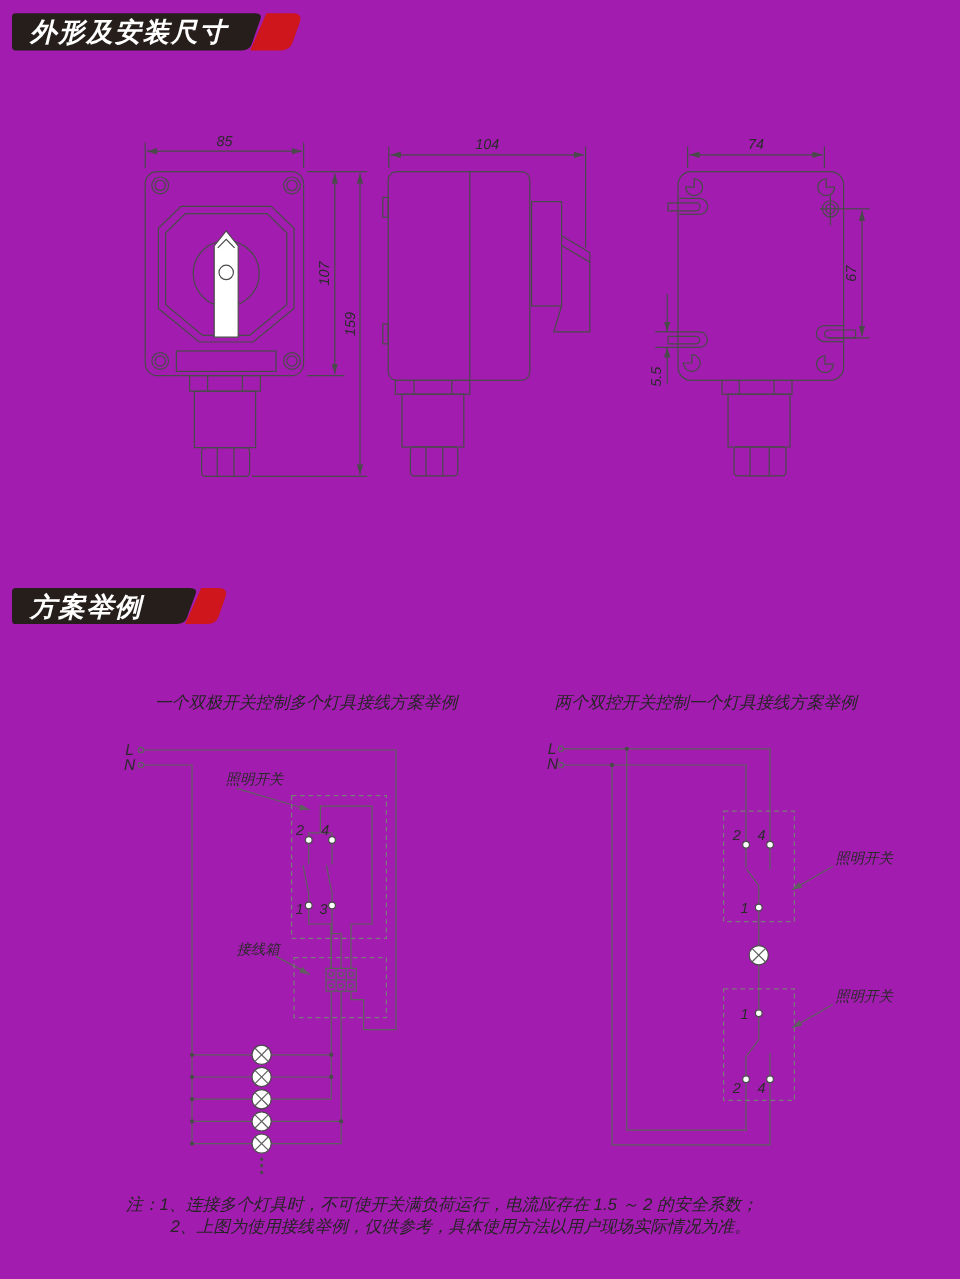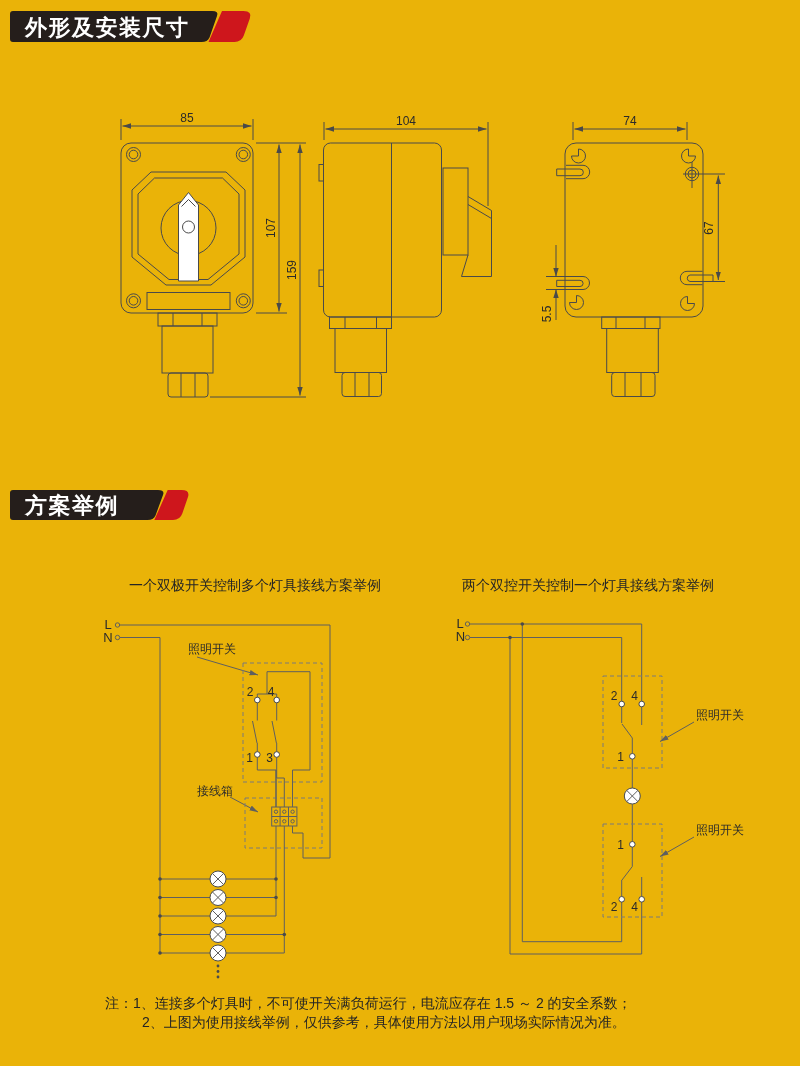--- a/index.html
+++ b/index.html
@@ -1,17 +1,17 @@
 <!DOCTYPE html>
 <html><head>
 <meta charset="utf-8">
 <style>
   html,body{margin:0;padding:0;background:#fff;}
-  #page{position:relative;width:800px;height:1066px;background:#eab308;overflow:hidden;
-        font-family:"Liberation Sans","DejaVu Sans",sans-serif;}
+  #page{position:relative;width:800px;height:1066px;background:#a21caf;overflow:hidden;
+        font-family:"Liberation Sans","DejaVu Sans",sans-serif;font-style:italic;}
   svg{position:absolute;top:0;left:0;}
   .st   {stroke:#4a4a4a;fill:none;stroke-width:1;}
   .stw  {stroke:#5f5f5f;fill:none;stroke-width:1;}
   .dash {stroke:#7a7a7a;fill:none;stroke-width:1;stroke-dasharray:4 3;}
   .wfill{fill:#ffffff;stroke:#4a4a4a;stroke-width:1;}
   .dot  {fill:#4a4a4a;stroke:none;}
   .dim  {font-size:12px;fill:#2b2b2b;}
   .lbl  {font-size:12px;fill:#2b2b2b;}
   .ln   {font-size:13px;fill:#2b2b2b;}
   .term {font-size:12px;fill:#2b2b2b;}

